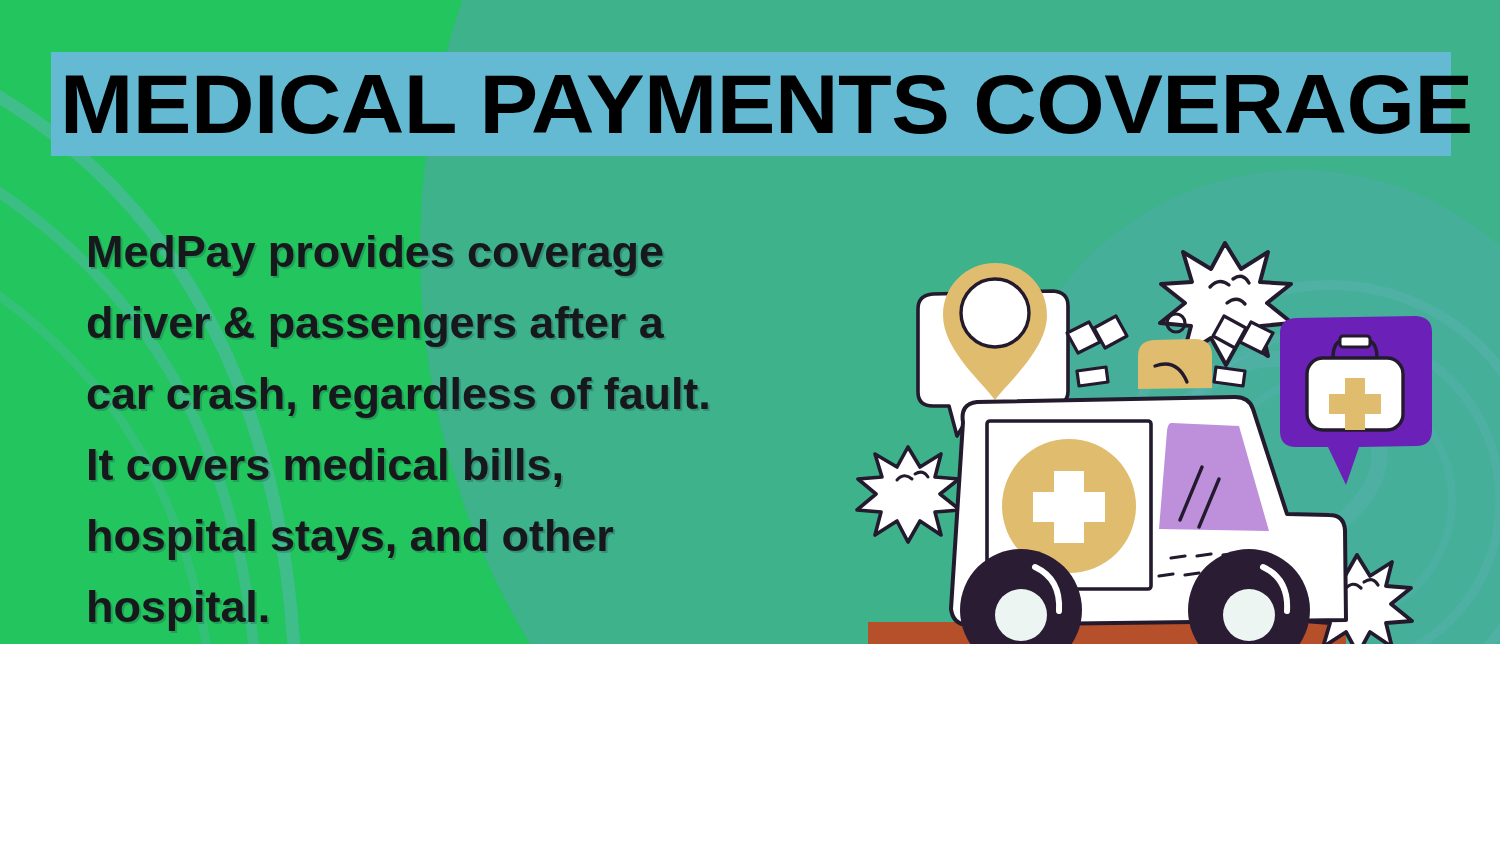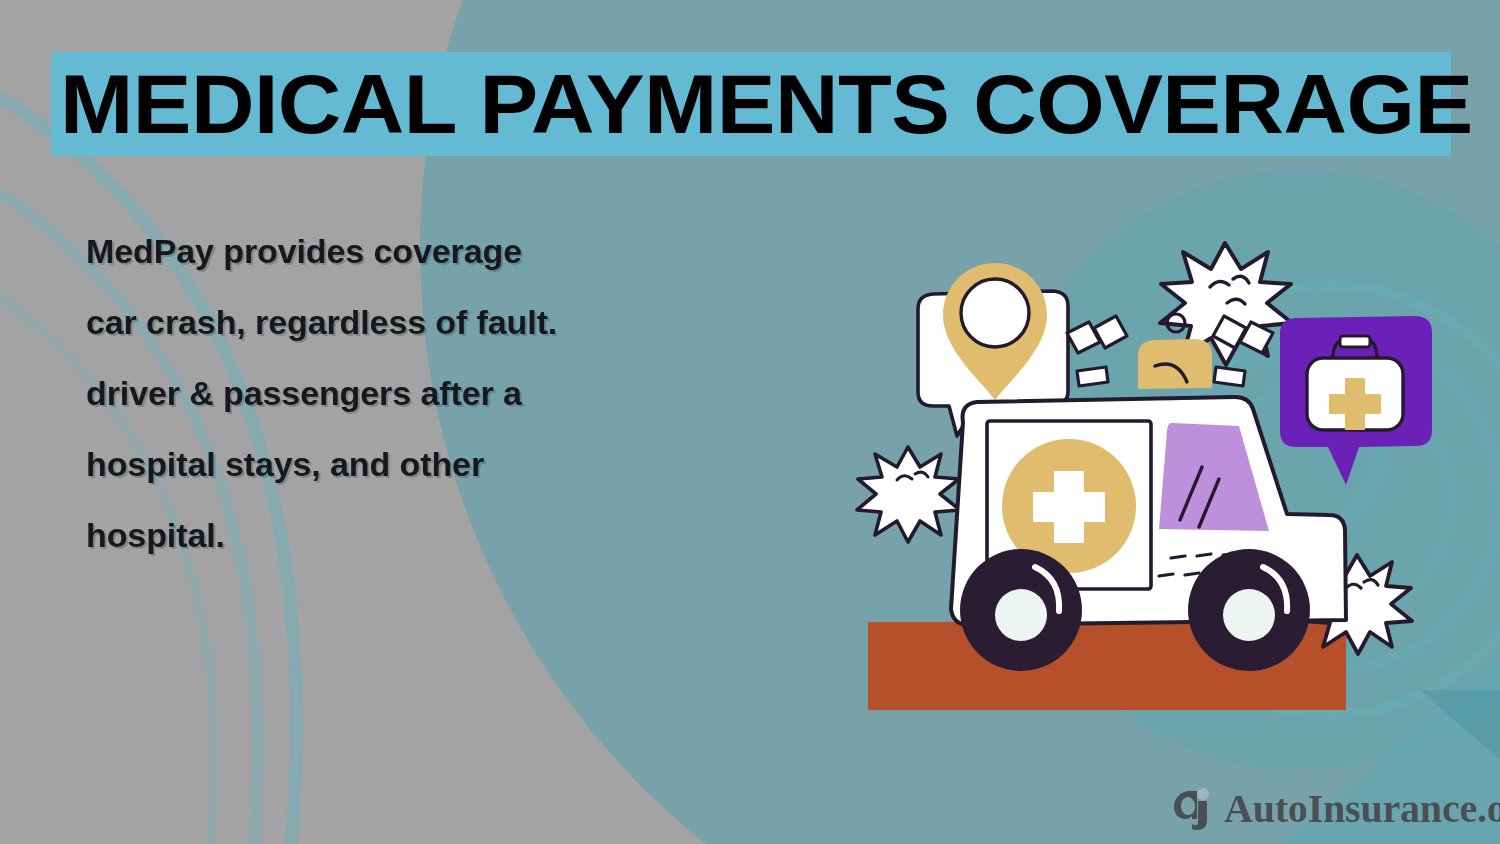--- a/index.html
+++ b/index.html
@@ -3,23 +3,23 @@
 <meta charset="utf-8">
 <style>
   html, body {
     margin: 0;
     padding: 0;
     background: #ffffff;
   }
   #poster {
     position: relative;
     width: 1500px;
-    height: 844px;
+    height: 644px;
     overflow: hidden;
-    background: #a3a3a3;
+    background: #22c55e;
     font-family: "Liberation Sans", sans-serif;
   }
 
   
   .bg-decor {
     position: absolute;
     inset: 0;
     pointer-events: none;
   }
 
@@ -51,21 +51,21 @@
   
   .body-copy {
     position: absolute;
     left: 86px;
     top: 216px;
     width: 740px;
   }
   .body-line {
     font-family: "Liberation Sans", sans-serif;
     font-weight: 700;
-    font-size: 34px;
+    font-size: 45px;
     line-height: 71px;
     color: #16181c;
     letter-spacing: -0.1px;
     white-space: nowrap;
     text-shadow: 2px 2px 0 rgba(30,60,70,0.28);
   }
 
   
   .illustration {
     position: absolute;
@@ -130,22 +130,23 @@
       <path d="M1500 690 L1500 760 L1420 690 Z" fill="#4A94A2" opacity="0.5"></path>
     </g>
   </svg>
 
   <div class="title-banner">
     <div class="title-text">MEDICAL PAYMENTS COVERAGE</div>
   </div>
 
   <div class="body-copy">
     <div class="body-line">MedPay provides coverage</div>
+    <div class="body-line">driver &amp; passengers after a</div>
     <div class="body-line">car crash, regardless of fault.</div>
-    <div class="body-line">driver &amp; passengers after a</div>
+    <div class="body-line">It covers medical bills,</div>
     <div class="body-line">hospital stays, and other</div>
     <div class="body-line">hospital.</div>
   </div>
 
   <svg class="illustration" width="580" height="500" viewBox="0 0 580 500" aria-hidden="true">
 
     <rect x="13" y="397" width="478" height="88" fill="#B5502A"></rect>
 
     <g>
       <path d="M370 18 l16 26 l27 -17 l-8 30 l31 2 l-24 19 l25 20 l-31 3 l7 30 l-27 -18 l-15 27 l-15 -27 l-28 18 l8 -30 l-31 -3 l25 -20 l-24 -19 l31 -2 l-9 -30 l28 17 z" fill="#FFFFFF" stroke="#241A2E" stroke-width="4" stroke-linejoin="round"></path>

